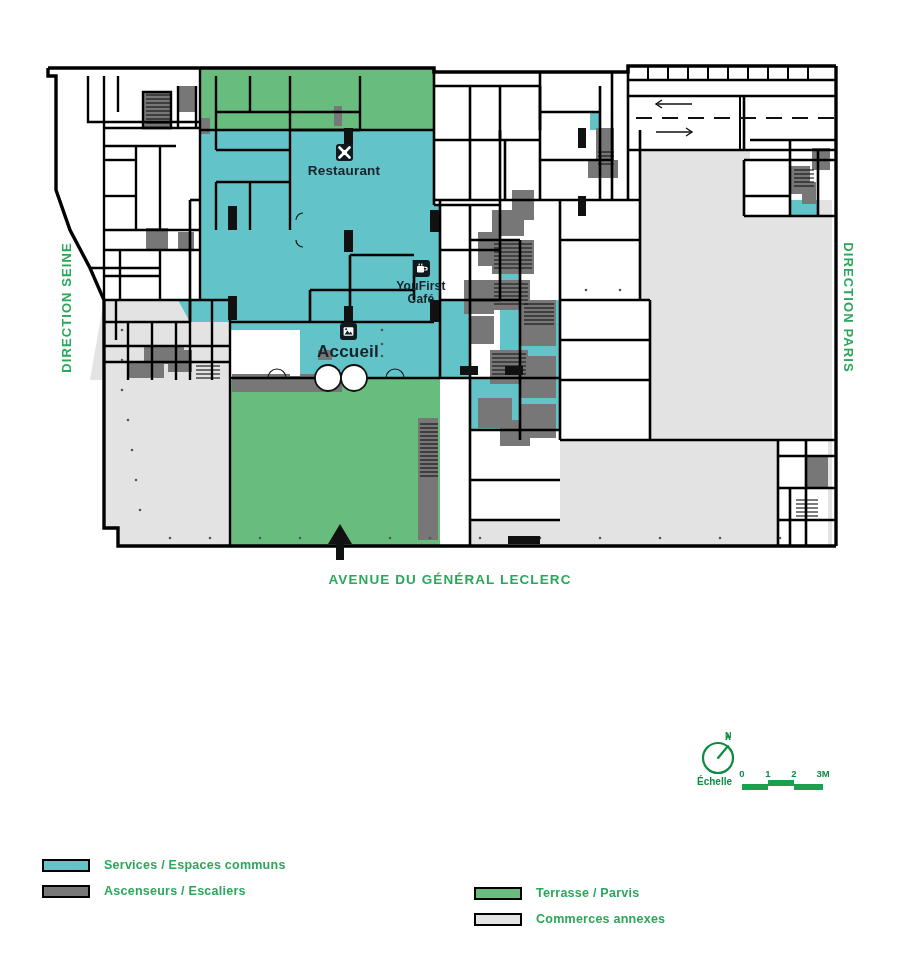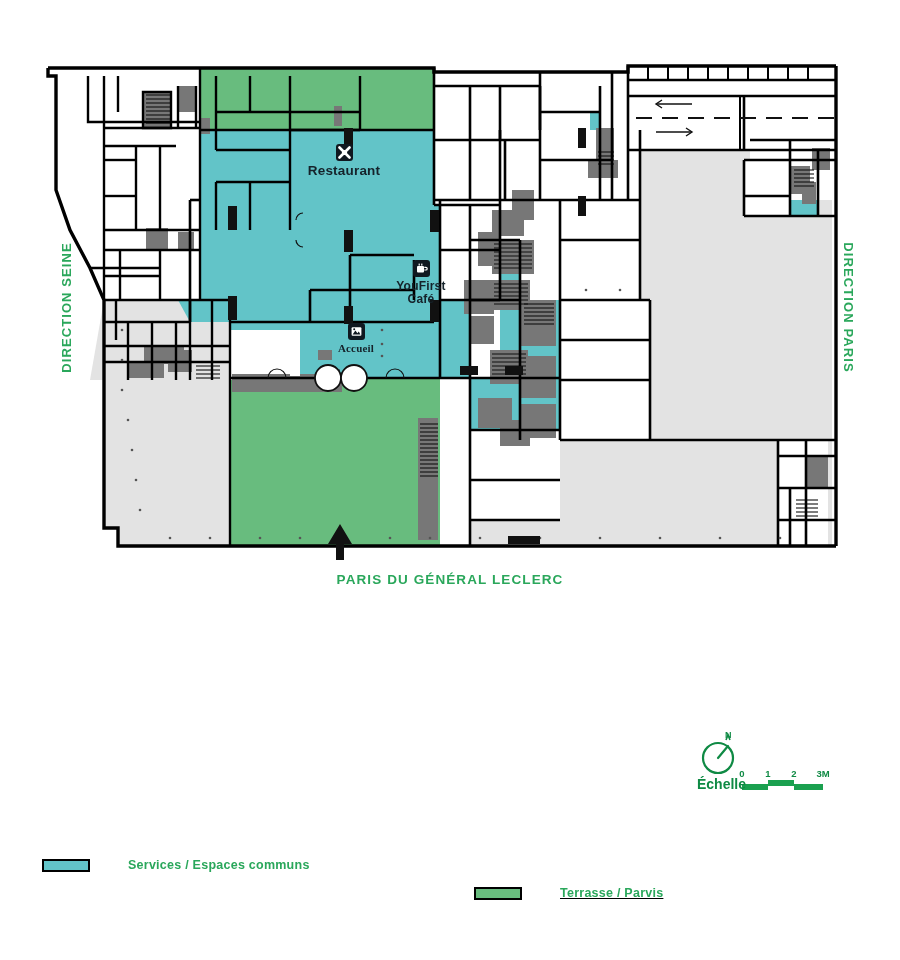--- a/index.html
+++ b/index.html
@@ -45,21 +45,21 @@
     width: 17px;
     height: 17px;
     background: #101820;
     border-radius: 3px;
     position: relative;
   }
   .poi-icon svg { position: absolute; left: 2px; top: 2px; }
 
   .lbl-restaurant { left: 284px; top: 144px; width: 120px; font-size: 13.5px; }
   .lbl-cafe       { left: 374px; top: 260px; width: 94px;  font-size: 12px; }
-  .lbl-accueil    { left: 304px; top: 323px; width: 104px; font-size: 11px; font-family: Liberation Serif, serif; }
+  .lbl-accueil    { left: 296px; top: 323px; width: 104px; font-size: 17px; }
 
   
   .dirlabel {
     position: absolute;
     color: #2aa75b;
     font-weight: bold;
     font-size: 13px;
     letter-spacing: 1.1px;
     white-space: nowrap;
     font-family: "Liberation Sans", sans-serif;
@@ -92,45 +92,44 @@
   .scalebox {
     position: absolute;
     left: 697px;
     top: 726px;
     width: 150px;
     height: 70px;
   }
   .echelle-word {
     position: absolute;
     left: 0px; top: 50px;
-    font-size: 14px;
+    font-size: 10px;
     font-weight: bold;
     color: #0f8a44;
     font-family: "Liberation Sans", sans-serif;
   }
 
   
   .legend {
     position: absolute;
     left: 42px;
     top: 852px;
     width: 820px;
   }
   .legend-col {
     position: absolute;
     top: 0;
   }
   .legend-col.left  { left: 0px; }
-  .legend-col.right { left: 432px; top: 28px; text-decoration: underline; }
+  .legend-col.right { left: 432px; top: 28px; }
 
   .legend-item {
     display: flex;
     align-items: center;
     height: 26px;
-    gap: 24px;
   }
   .swatch {
     width: 48px;
     height: 13px;
     border: 2px solid #000000;
     box-sizing: border-box;
     flex: 0 0 auto;
   }
   .legend-text {
     margin-left: 14px;
@@ -569,21 +568,21 @@
         <rect x="1.6" y="2.2" width="9.8" height="8.6" rx="1" fill="#ffffff"></rect>
         <path d="M2.6,9.6 L5.4,5.6 L7.4,8.2 L8.8,6.6 L10.4,9.6 Z" fill="#101820"></path>
         <circle cx="4.2" cy="4.3" r="1" fill="#101820"></circle>
       </svg>
     </span>
     <span>Accueil</span>
   </div>
 
   <div class="dirlabel dir-seine">DIRECTION SEINE</div>
   <div class="dirlabel dir-paris">DIRECTION PARIS</div>
-  <div class="avenue">PARIS DU GÉNÉRAL LECLERC</div>
+  <div class="avenue">AVENUE DU GÉNÉRAL LECLERC</div>
 
   <div class="scalebox">
     <svg width="150" height="70" viewBox="0 0 150 70">
 
       <g>
         <circle cx="21" cy="32" r="15" fill="none" stroke="#0f8a44" stroke-width="2.2"></circle>
         <line x1="21" y1="32" x2="31" y2="20" stroke="#0f8a44" stroke-width="2.2" stroke-linecap="round"></line>
         <path d="M29,14 l2,-5 l2,5" fill="none" stroke="#0f8a44" stroke-width="1.6"></path>
       </g>
       <text x="28" y="12" font-family="Liberation Sans, sans-serif" font-size="9" font-weight="bold" fill="#0f8a44">N</text>
@@ -601,23 +600,31 @@
     </svg>
     <span class="echelle-word">Échelle</span>
   </div>
 
   <div class="legend">
     <div class="legend-col left">
       <div class="legend-item">
         <span class="swatch" style="background:#62c4c8"></span>
         <span class="legend-text">Services / Espaces communs</span>
       </div>
+      <div class="legend-item">
+        <span class="swatch" style="background:#777777"></span>
+        <span class="legend-text">Ascenseurs / Escaliers</span>
+      </div>
     </div>
 
     <div class="legend-col right">
       <div class="legend-item">
         <span class="swatch" style="background:#68bc7e"></span>
         <span class="legend-text">Terrasse / Parvis</span>
       </div>
+      <div class="legend-item">
+        <span class="swatch" style="background:#e3e3e3"></span>
+        <span class="legend-text">Commerces annexes</span>
+      </div>
     </div>
   </div>
 
 </div>
 
 </body></html>

